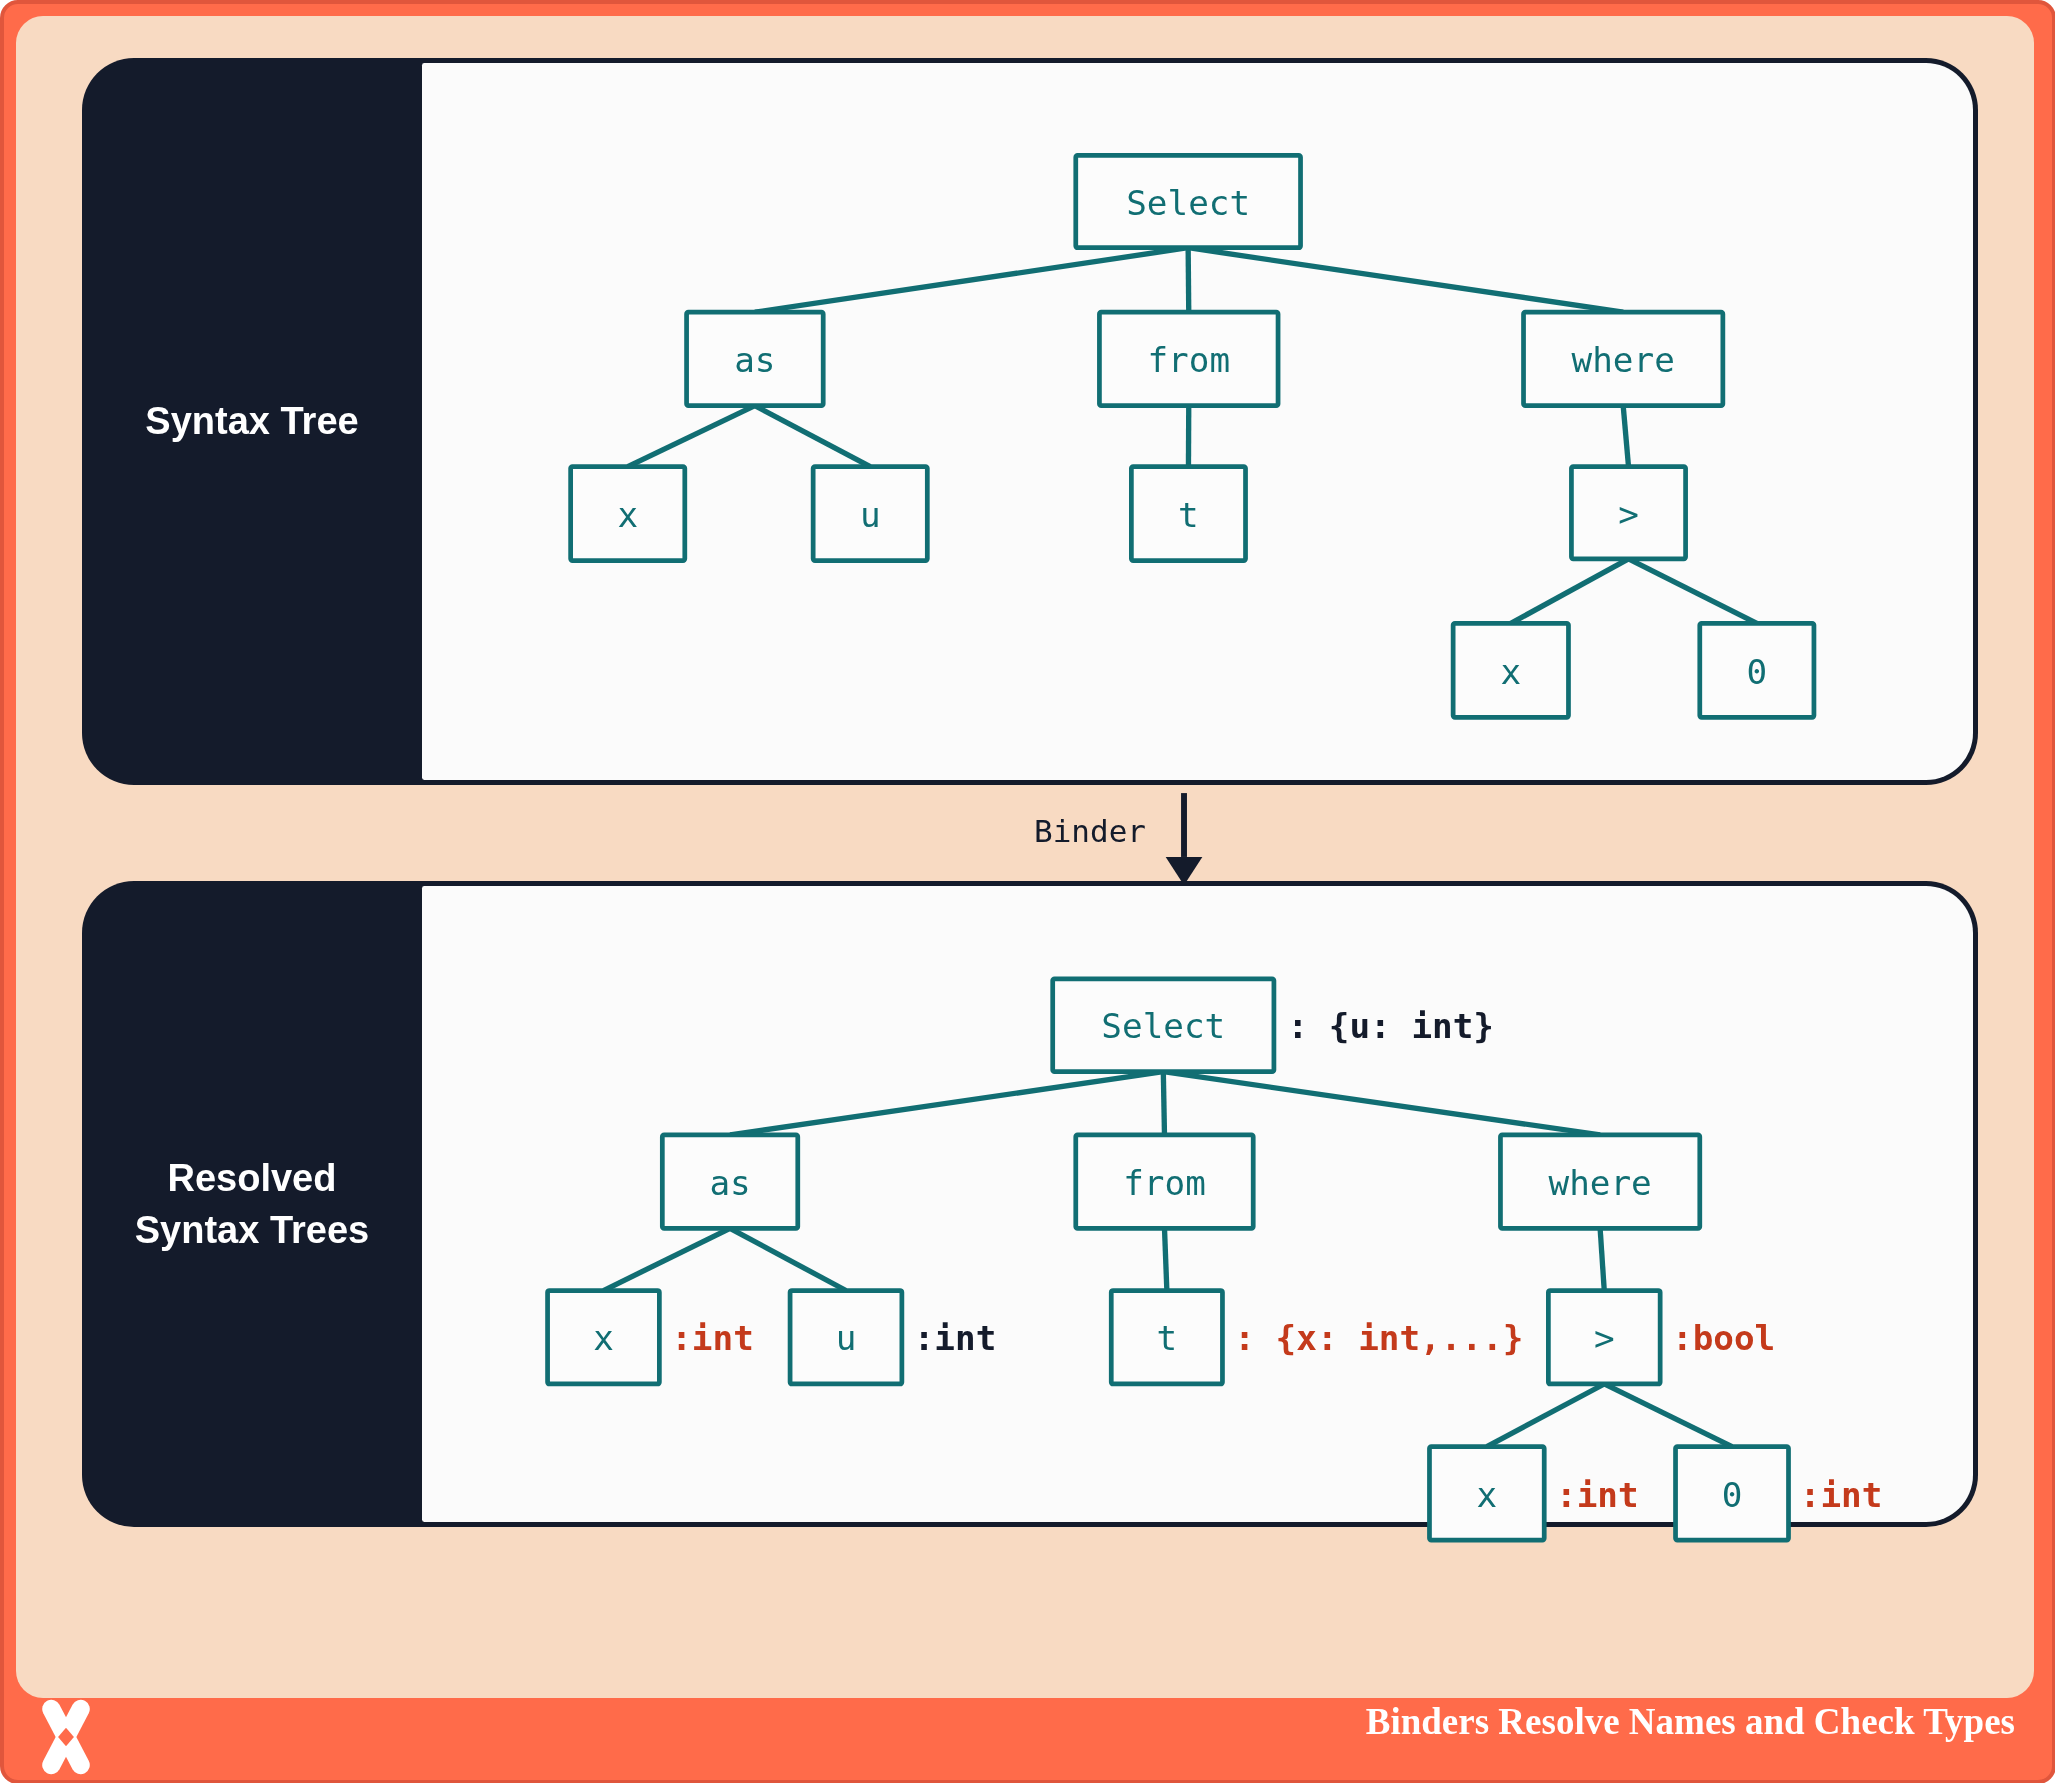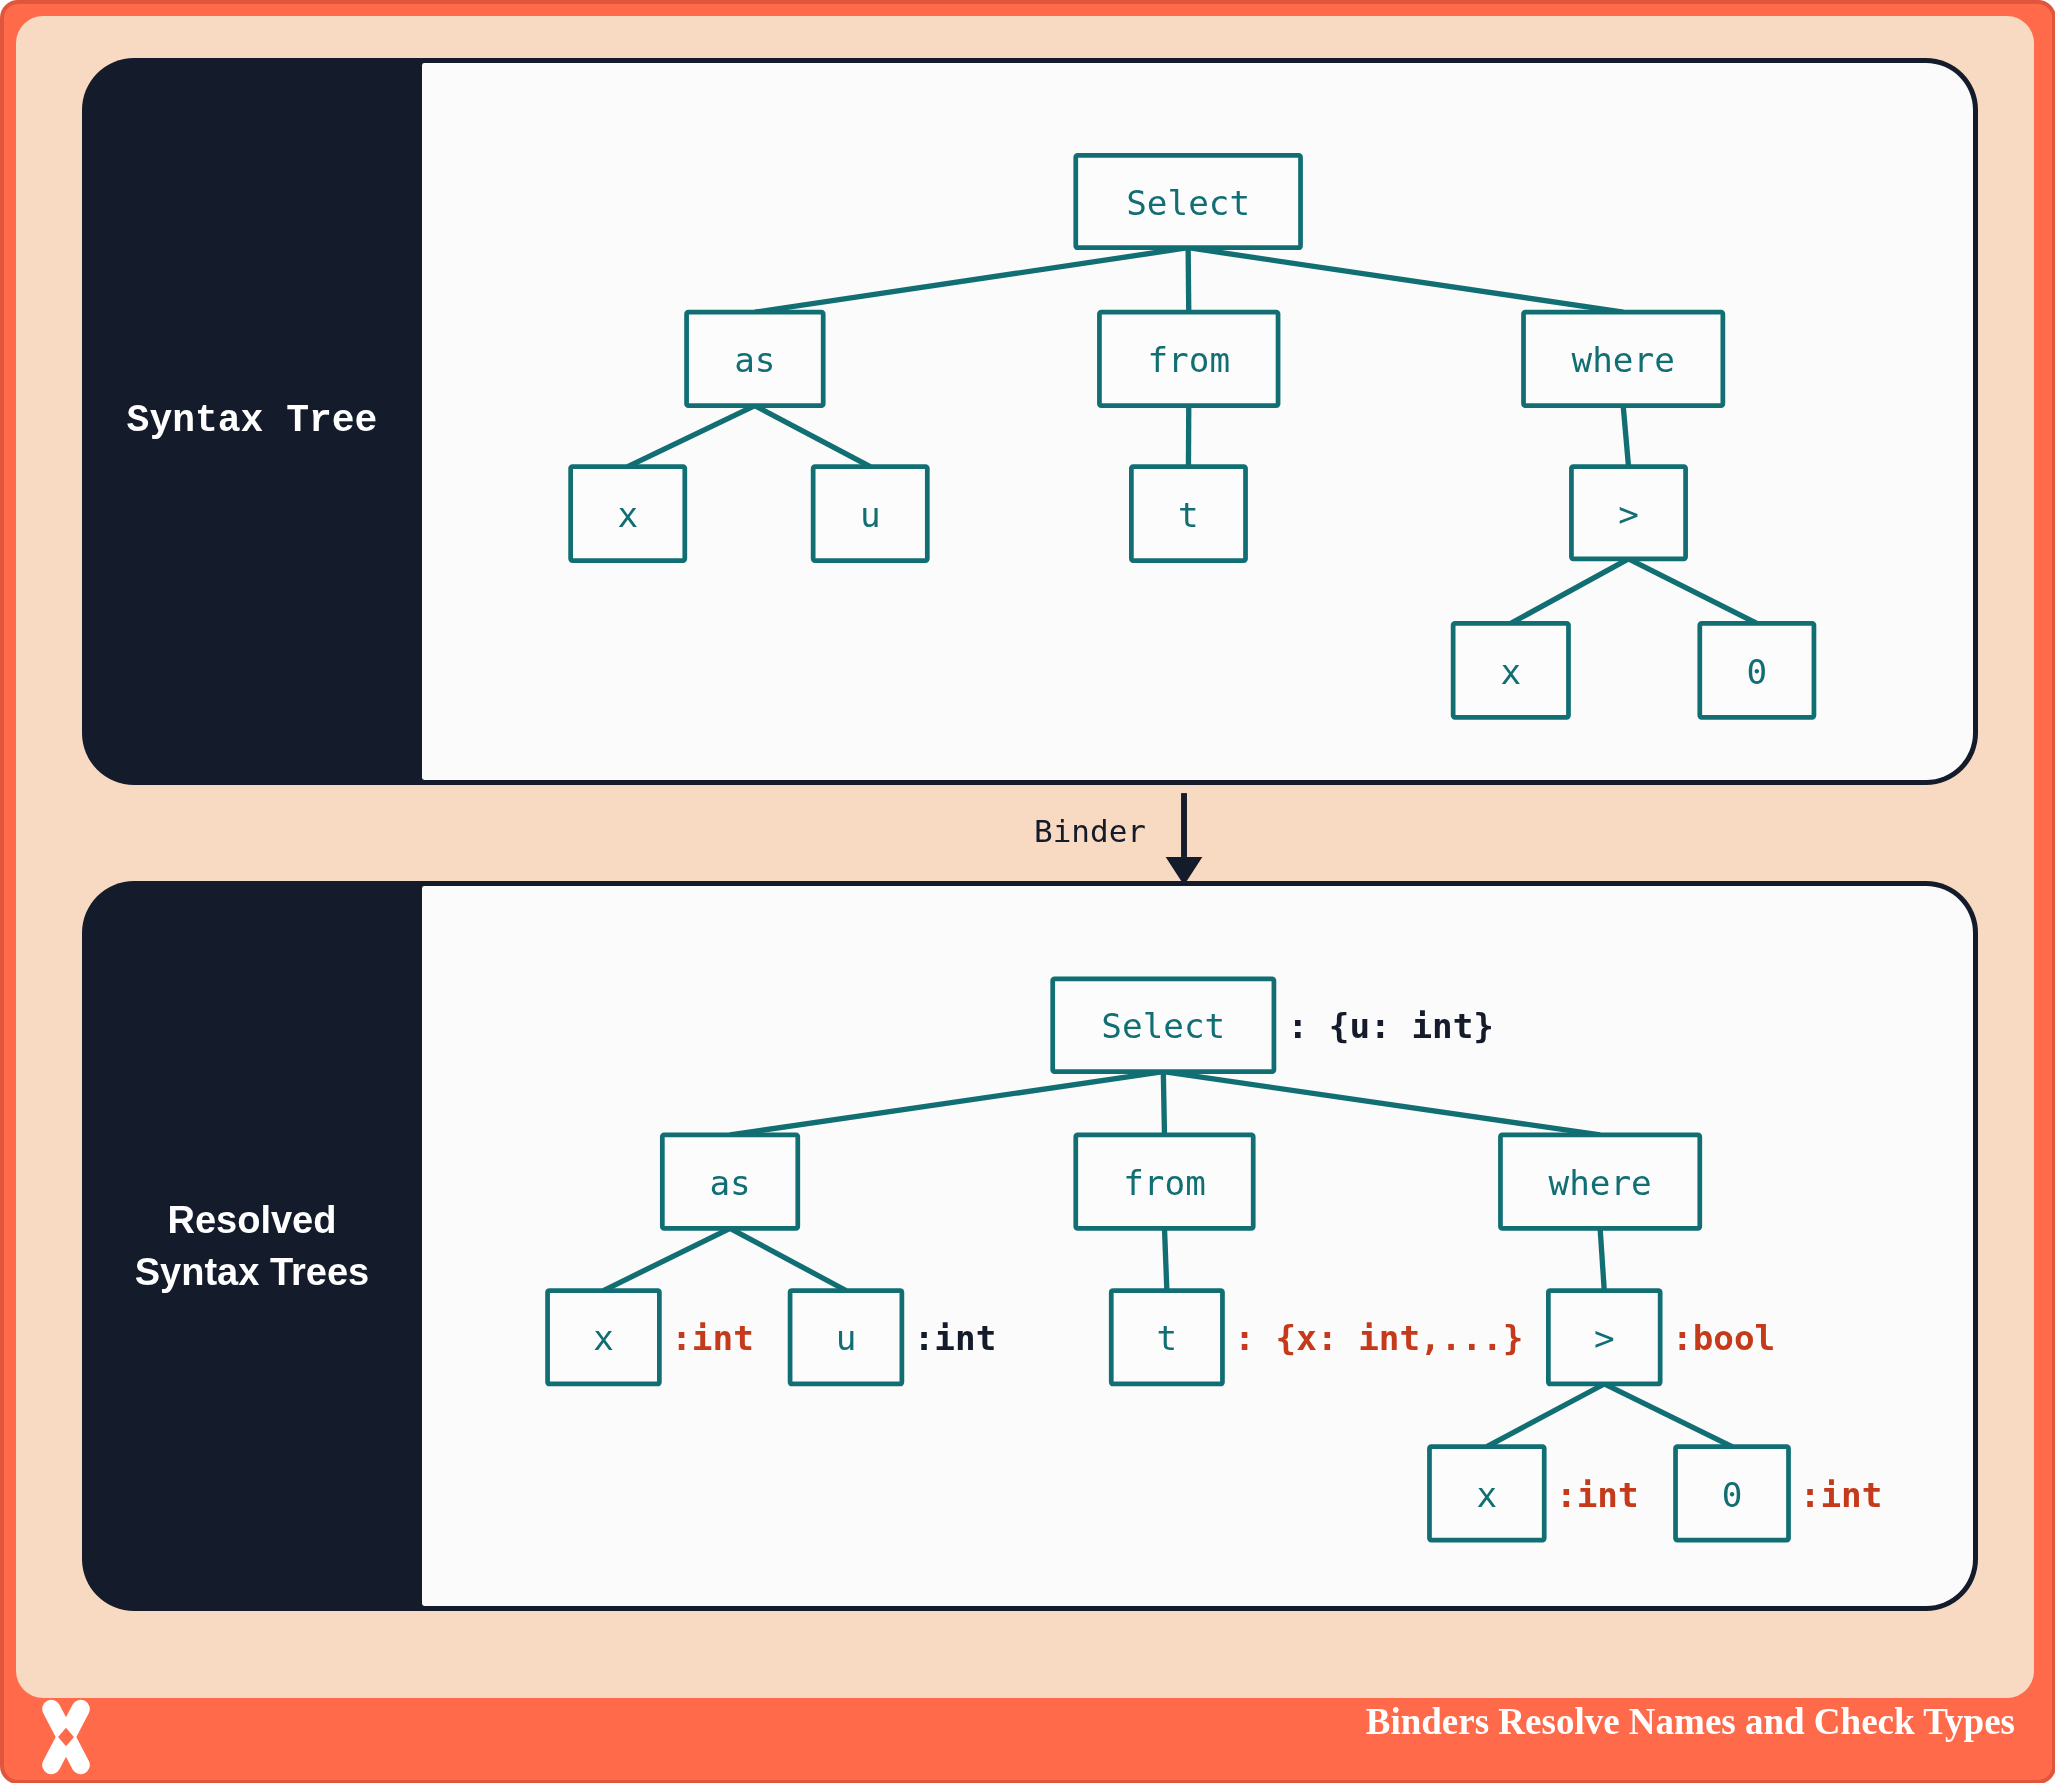--- a/index.html
+++ b/index.html
@@ -1,22 +1,22 @@
 <!DOCTYPE html>
 <html style="font-size:9.5px"><head>
 <meta charset="utf-8">
 <style>
   html,body{margin:0;padding:0;background:#ffffff;}
   body{width:2056px;height:1784px;overflow:hidden;font-family:"Liberation Sans",sans-serif;}
   .canvas{position:absolute;left:0;top:0;width:2056px;height:1784px;background:#FF6B4A;
           border:4.7px solid #E0563C;box-sizing:border-box;border-radius:18px;overflow:hidden;}
   .peach{position:absolute;left:12px;top:12px;width:2018px;height:1682px;background:#F8DAC2;border-radius:27px;}
   .panel{position:absolute;left:78px;width:1896px;background:#141B2B;border-radius:52px;}
-  .panel-top{top:54px;height:727px;font-family:Liberation Mono, monospace;}
-  .panel-bottom{top:877px;height:730px;}
+  .panel-top{top:54px;height:727px;}
+  .panel-bottom{top:877px;height:646px;}
   .panel-content{position:absolute;left:340px;top:5.3px;right:5.3px;bottom:5.3px;background:#FBFBFB;
                  border-radius:2.4px 47px 47px 2.4px;}
   .sidebar{position:absolute;left:0;top:0;bottom:0;width:340px;display:flex;flex-direction:column;
            align-items:center;justify-content:center;}
   .sidebar-label{color:#ffffff;font-weight:bold;font-size:38px;line-height:1.38;text-align:center;}
   .binder-label{position:absolute;left:911px;width:231px;top:809px;text-align:right;
                 font-family:"DejaVu Sans Mono",monospace;font-size:31px;color:#141B2B;}
   #tree-svg{position:absolute;left:0;top:0;pointer-events:none;}
   .footer-title{position:absolute;right:37px;top:1696px;color:#ffffff;font-weight:bold;font-size:37px;font-family:Liberation Serif, serif;}
   .logo{position:absolute;left:31px;top:1694px;width:62px;height:78px;}

